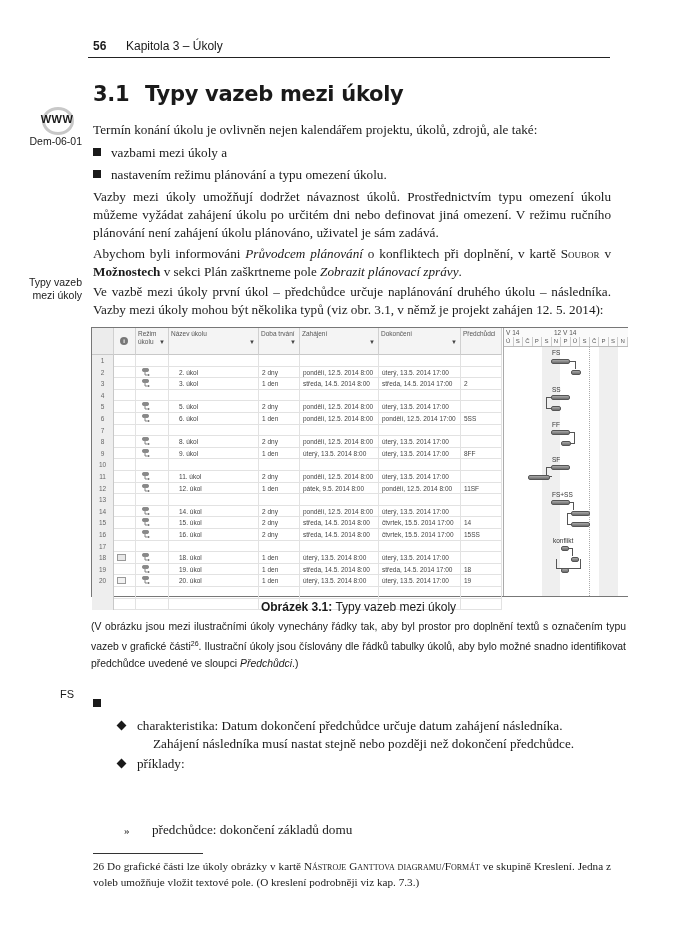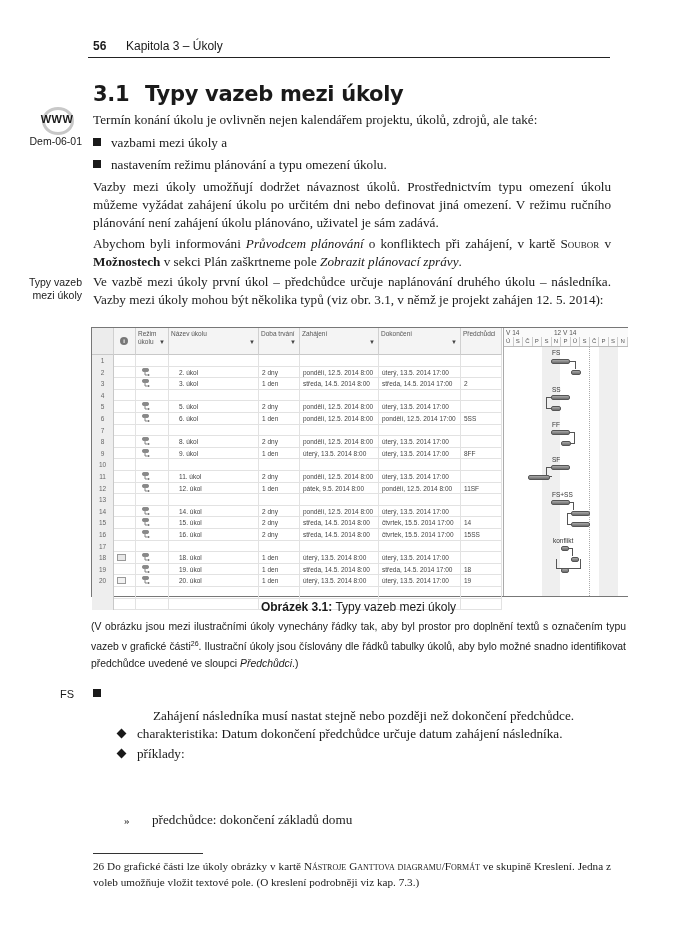--- a/index.html
+++ b/index.html
@@ -3,21 +3,21 @@
 <meta charset="utf-8">
 <style>
   html, body { margin:0; padding:0; background:#ffffff; }
   body { width:700px; height:945px; position:relative; overflow:hidden; color:#1a1a1a; font-family:"Liberation Serif", serif; }
   .abs { position:absolute; }
   .hdr-num { left:93px; top:39px; font-family:"Liberation Sans", sans-serif; font-weight:bold; font-size:12px; }
   .hdr-title { left:126px; top:39px; font-family:"Liberation Sans", sans-serif; font-size:12px; }
   .hdr-rule { left:88px; top:57px; width:522px; height:1px; background:#222; }
   .h2 { left:93px; top:82px; font-family:"DejaVu Sans", sans-serif; font-weight:bold; font-size:21px; letter-spacing:-0.3px; }
   .h2 .num { display:inline-block; width:52px; }
-  .p { left:93px; width:518px; font-size:13.2px; line-height:18px; text-align:justify; }
+  .p { left:93px; width:518px; font-size:13.2px; line-height:18px; text-align:justify;margin-top:10px; }
   .margin-note { font-family:"Liberation Sans", sans-serif; font-size:10.5px; text-align:right; line-height:13px; }
   .bullet-sq { display:inline-block; width:8px; height:8px; background:#1a1a1a; margin-right:10px; vertical-align:1px; }
   .www { left:34px; top:113px; width:46px; text-align:center; font-family:"Liberation Sans", sans-serif; font-weight:bold; font-size:11px; letter-spacing:0.5px; }
   .www-ring { left:42px; top:107px; width:26px; height:22px; border:3px solid #c8c8c8; border-radius:50%; }
   .small-cap { font-variant:small-caps; }
 
   
   .fig { left:91px; top:327px; width:535px; height:268px; border:1px solid #777; background:#fff; font-family:"Liberation Sans", sans-serif; font-size:6.5px; color:#444; }
   .grid { position:absolute; left:0; top:0; width:410px; height:268px; }
   .grid .hd { position:absolute; top:0; height:27px; border-right:1px solid #d0d0d0; border-bottom:1px solid #c8c8c8; background:#f4f4f4; box-sizing:border-box; padding:2px; color:#555; line-height:8px; }
@@ -71,21 +71,21 @@
 <div class="abs p" style="top:134px;">
   <span class="bullet-sq"></span><span>vazbami mezi úkoly a</span>
 </div>
 <div class="abs p" style="top:156px;">
   <span class="bullet-sq"></span><span>nastavením režimu plánování a typu omezení úkolu.</span>
 </div>
 
 <div class="abs p" style="top:178px;">Vazby mezi úkoly umožňují dodržet návaznost úkolů. Prostřednictvím typu omezení úkolu můžeme vyžádat zahájení úkolu po určitém dni nebo definovat jiná omezení. V režimu ručního plánování není zahájení úkolu plánováno, uživatel je sám zadává.</div>
 
 <div class="abs p" style="top:235px;">
-  <span>Abychom byli informováni </span><i>Průvodcem plánování</i><span> o konfliktech při zahájení, v kartě </span><span class="small-cap">Soubor</span><span> v </span><b>Možnostech</b><span> v sekci Plán zaškrtneme pole </span><i>Zobrazit plánovací zprávy</i><span>.</span>
+  <span>Abychom byli informováni </span><i>Průvodcem plánování</i><span> o konfliktech při doplnění, v kartě </span><span class="small-cap">Soubor</span><span> v </span><b>Možnostech</b><span> v sekci Plán zaškrtneme pole </span><i>Zobrazit plánovací zprávy</i><span>.</span>
 </div>
 
 <div class="abs margin-note" style="left:20px; top:276px; width:62px;">
   <div>Typy vazeb</div>
     <div>mezi úkoly</div>
 </div>
 <div class="abs p" style="top:273px;">Ve vazbě mezi úkoly první úkol – předchůdce určuje naplánování druhého úkolu – následníka. Vazby mezi úkoly mohou být několika typů (viz obr. 3.1, v němž je projekt zahájen 12. 5. 2014):</div>
 
 <div class="abs fig">
   <div class="grid">
@@ -474,22 +474,22 @@
 </div>
 <div class="abs capnote">
   <span>(V obrázku jsou mezi ilustračními úkoly vynechány řádky tak, aby byl prostor pro doplnění textů s označením typu vazeb v grafické části</span><sup>26</sup><span>. Ilustrační úkoly jsou číslovány dle řádků tabulky úkolů, aby bylo možné snadno identifikovat předchůdce uvedené ve sloupci </span><i>Předchůdci</i><span>.)</span>
 </div>
 
 <div class="abs fs-note" style="top:688px;">FS</div>
 <div class="abs p lvl1" style="top:685px;">
   <span class="bullet-sq" style="margin-right:6px;"></span>
 </div>
 <div class="abs p" style="left:118px; width:493px; top:707px;">
+  <div><span class="diamond"></span><span>charakteristika: Datum dokončení předchůdce určuje datum zahájení následníka.</span></div>
   <div style="padding-left:37px; margin-left:-0px;"><span style="margin-left:-2px;">Zahájení následníka musí nastat stejně nebo později než dokončení předchůdce.</span></div>
-  <div><span class="diamond"></span><span>charakteristika: Datum dokončení předchůdce určuje datum zahájení následníka.</span></div>
 </div>
 <div class="abs p" style="left:118px; width:493px; top:745px;">
   <span class="diamond"></span><span>příklady:</span>
 </div>
 <div class="abs p" style="left:124px; width:480px; top:767px;">
 </div>
 <div class="abs p" style="left:124px; width:480px; top:811px;">
   <div><span class="raquo">»</span><span>předchůdce: dokončení základů domu</span></div>
 </div>
 

